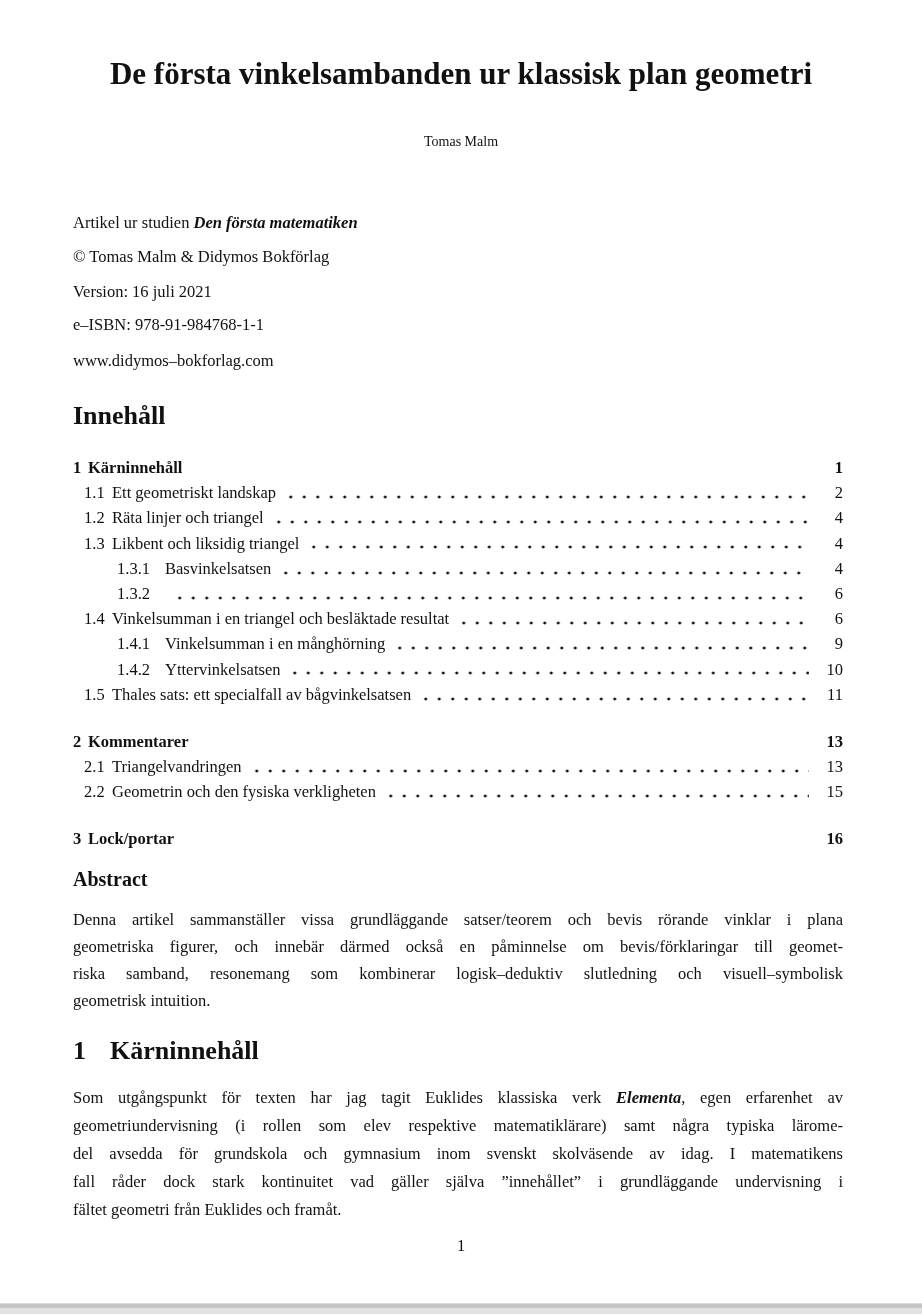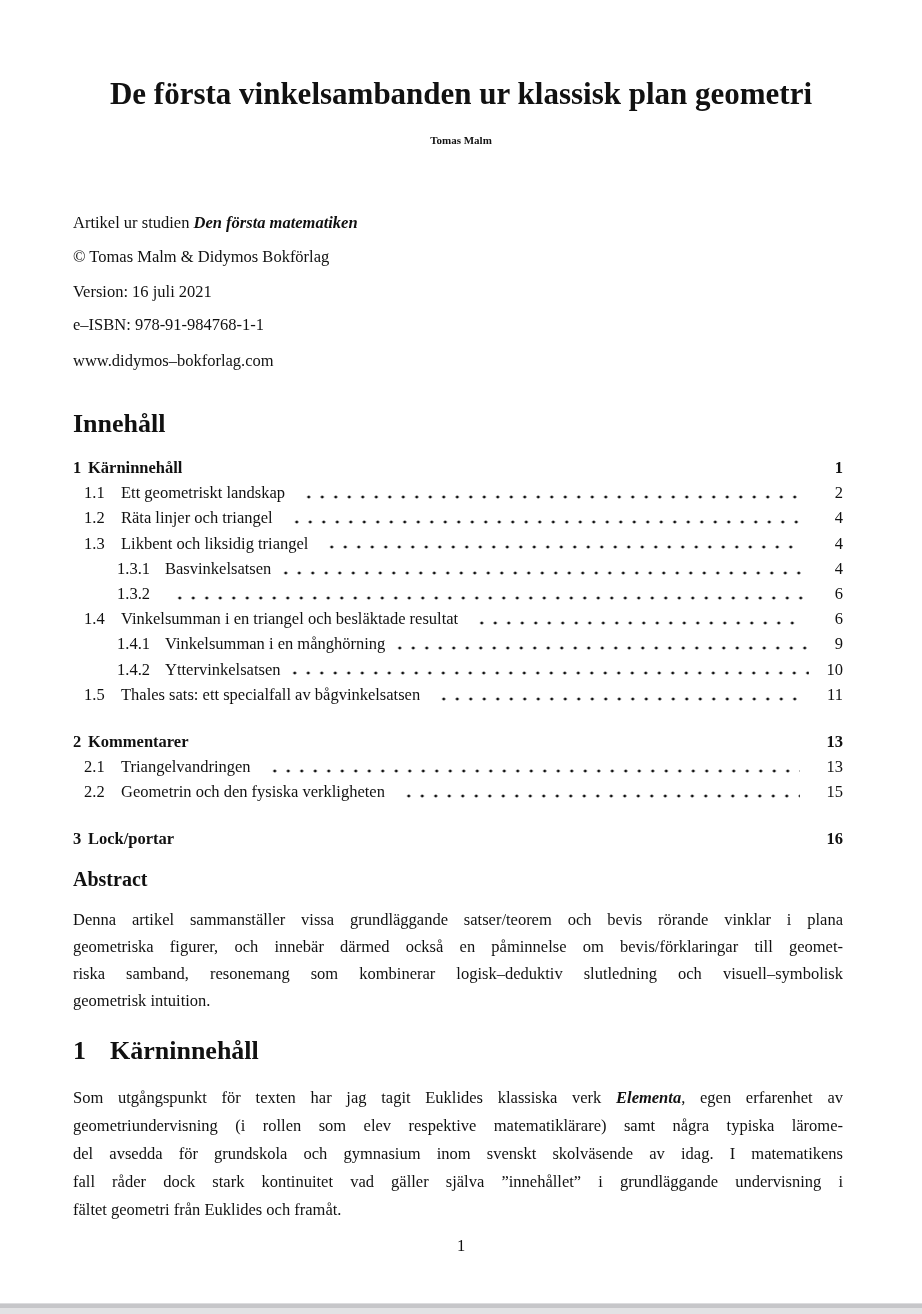--- a/index.html
+++ b/index.html
@@ -9,32 +9,32 @@
     background:#ffffff;
     font-family:"Liberation Serif","DejaVu Serif",serif;
     color:#111111;
     overflow:hidden;
   }
   .abs{position:absolute;}
   .center{left:0;width:922px;text-align:center;}
   .content{left:73px;width:770px;}
 
   .title{font-size:31px;font-weight:bold;line-height:36px;}
-  .author{font-size:11px;font-weight:bold;}
+  .author{font-size:14px;}
   .meta{font-size:16.5px;}
   .meta .it{font-style:italic;}
 
   .h-large{font-size:26px;font-weight:bold;}
   .h-medium{font-size:20px;font-weight:bold;}
 
   
   .toc{font-size:16.5px;}
   .toc-row{display:flex;align-items:baseline;line-height:25.2px;height:25.2px;}
   .toc-row.l1{font-weight:bold;margin-top:22px;}
-  .toc-row.l2{padding-left:11px;gap:9px;}
+  .toc-row.l2{padding-left:11px;}
   .toc-row.l3{padding-left:44px;}
   .toc-num{display:inline-block;flex:none;}
   .l1 .toc-num{width:15px;}
   .l2 .toc-num{width:28px;}
   .l3 .toc-num{width:48px;}
   .toc-title{flex:none;white-space:nowrap;}
   .leader{
     flex:1;align-self:stretch;margin:0 8px 0 6px;
     background-image:radial-gradient(circle,#111 1.3px,transparent 1.7px);
     background-size:13.5px 4px;background-repeat:repeat-x;
@@ -57,31 +57,31 @@
 
   .edge1{position:absolute;left:0;top:1303px;width:922px;height:1px;background:#dcdcde;}
   .edge2{position:absolute;left:0;top:1304px;width:922px;height:4px;background:#c6c6c9;}
   .edge3{position:absolute;left:0;top:1308px;width:922px;height:6px;background:#e2e2e4;}
 </style>
 </head>
 <body>
 
 <div class="page">
 
-  <div class="abs center title" style="top:56px;margin-top:20px;">De första vinkelsambanden ur klassisk plan geometri</div>
+  <div class="abs center title" style="top:56px;">De första vinkelsambanden ur klassisk plan geometri</div>
 
   <div class="abs center author" style="top:134px;">Tomas Malm</div>
 
   <div class="abs content meta" style="top:213px;"><span>Artikel ur studien </span><span class="it">Den första matematiken</span></div>
   <div class="abs content meta" style="top:247px;">© Tomas Malm &amp; Didymos Bokförlag</div>
   <div class="abs content meta" style="top:282px;">Version: 16 juli 2021</div>
   <div class="abs content meta" style="top:315px;">e–ISBN: 978-91-984768-1-1</div>
   <div class="abs content meta" style="top:351px;">www.didymos–bokforlag.com</div>
 
-  <div class="abs content h-large" style="top:401px;margin-top:8px;">Innehåll</div>
+  <div class="abs content h-large" style="top:401px;">Innehåll</div>
 
   <div class="abs content toc" style="top:433px;">
     <div class="toc-row l1">
       <span class="toc-num">1</span>
         <span class="toc-title">Kärninnehåll</span>
         <span class="leader noleader"></span>
         <span class="toc-page">1</span>
     </div>
     <div class="toc-row l2">
       <span class="toc-num">1.1</span>

